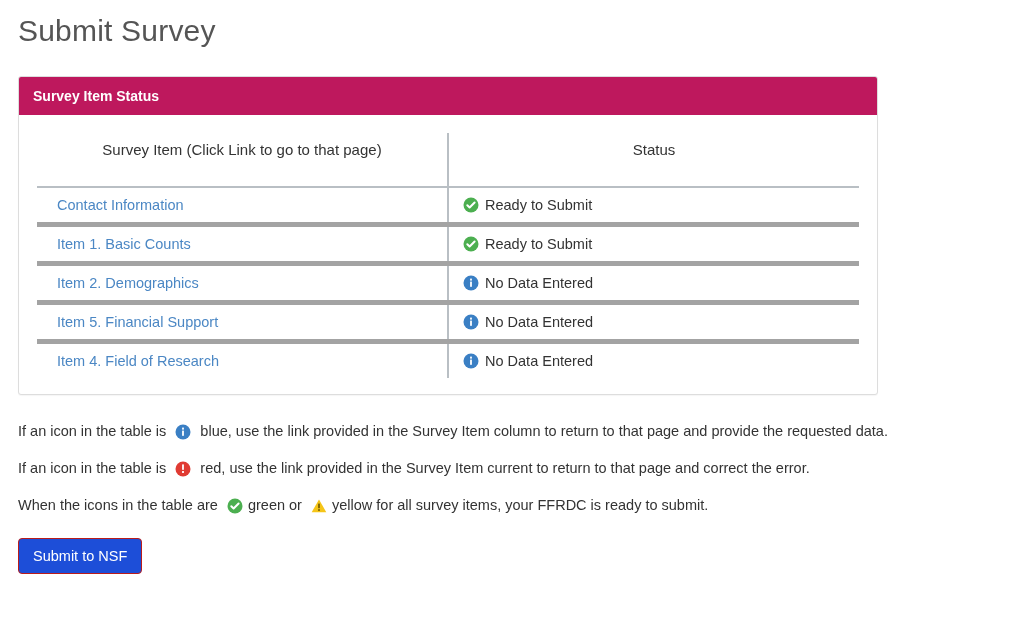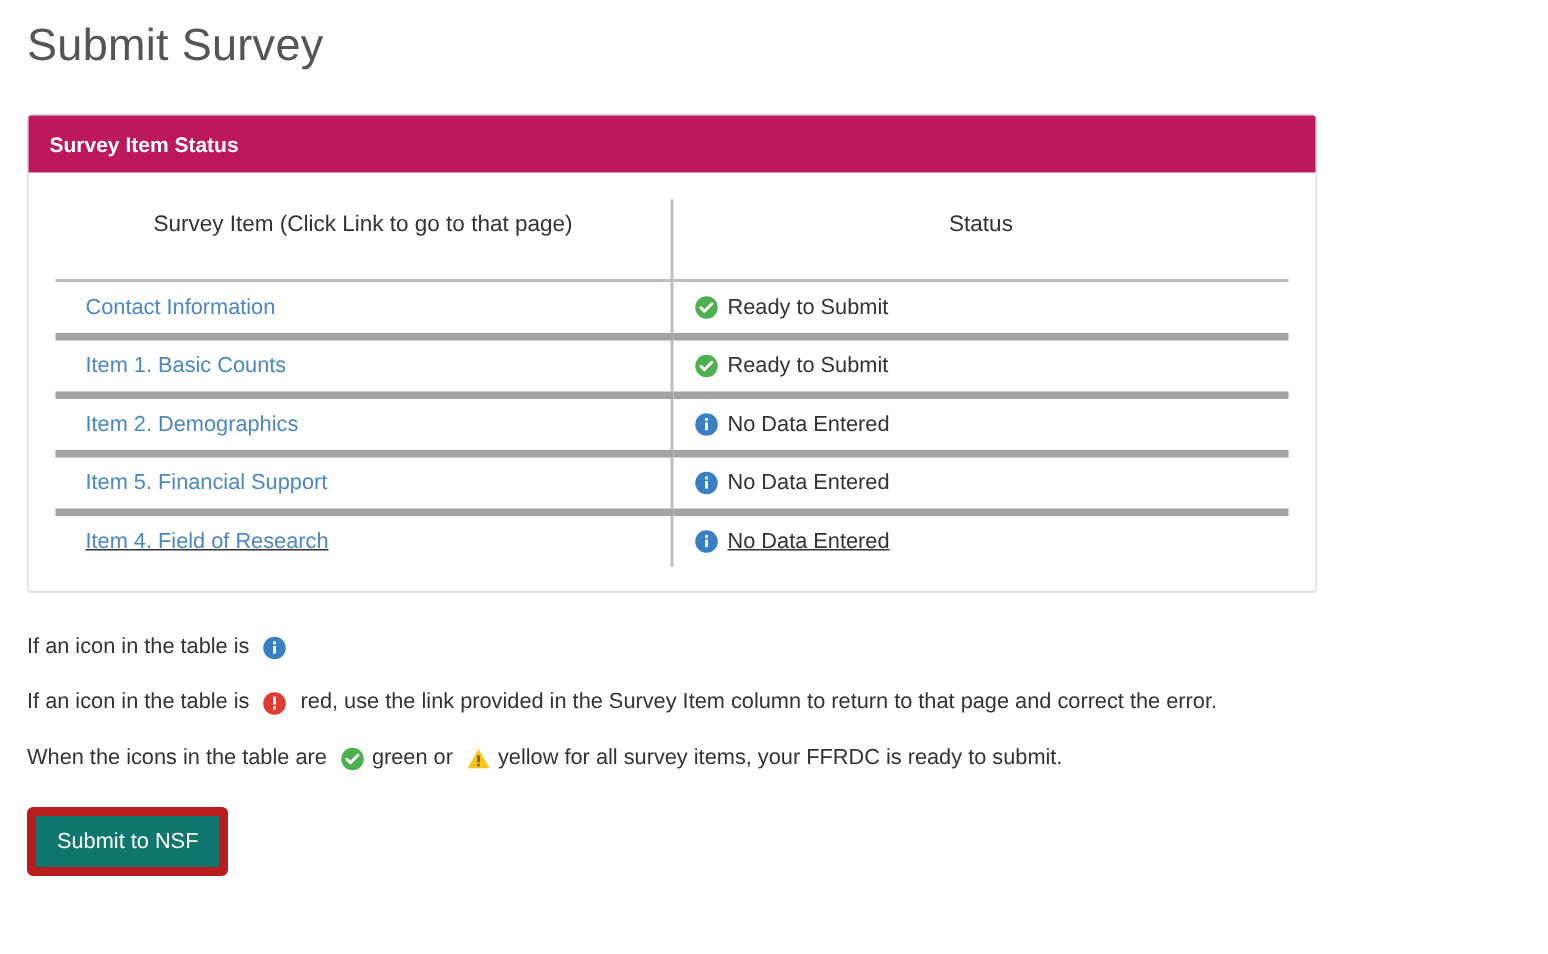--- a/index.html
+++ b/index.html
@@ -71,21 +71,20 @@
     padding: 9px 6px;
     border-bottom: 5px solid #a3a3a3;
     vertical-align: middle;
   }
   table.status-table td.col-item {
     border-right: 2px solid #b9bfc4;
     padding-left: 20px;
   }
   table.status-table tr:last-child td {
     border-bottom: none;
-    text-decoration: underline;
   }
   table.status-table td.col-status {
     padding-left: 14px;
   }
   a.item-link {
     color: #4b87c4;
     text-decoration: none;
     font-size: 14.5px;
   }
   .status-cell {
@@ -110,22 +109,22 @@
     color: #333;
     margin-bottom: 21px;
     display: flex;
     align-items: flex-end;
     gap: 0px;
   }
   .note .txt { white-space: pre; }
   .note .icon { margin: 0 5px; position: relative; top: 1px; }
   .submit-btn {
     display: inline-block;
-    background: #0f766e;
-    border: 6px solid #b91c1c;
+    background: #1d4ed8;
+    border: 1px solid #b91c1c;
     color: #ffffff;
     font-size: 14.5px;
     padding: 9px 14px;
     border-radius: 4px;
     cursor: pointer;
     font-family: "Liberation Sans", sans-serif;
     margin-top: 4px;
   }
 </style>
 </head>
@@ -245,32 +244,33 @@
 
     <div class="note">
       <span class="txt">If an icon in the table is </span>
       <span class="icon">
         <svg width="16" height="16" viewBox="0 0 16 16">
             <circle cx="8" cy="8" r="7.5" fill="#3a7fc4"></circle>
             <rect x="7.1" y="6.6" width="1.8" height="5.2" fill="#ffffff"></rect>
             <rect x="7.1" y="3.6" width="1.8" height="2" fill="#ffffff"></rect>
           </svg>
       </span>
+      <span class="txt"> blue, use the link provided in the Survey Item column to return to that page and provide the requested data.</span>
     </div>
 
     <div class="note">
       <span class="txt">If an icon in the table is </span>
       <span class="icon">
         <svg width="16" height="16" viewBox="0 0 16 16">
             <circle cx="8" cy="8" r="7.5" fill="#e03b33"></circle>
             <rect x="7.1" y="3.4" width="1.8" height="5.4" fill="#ffffff"></rect>
             <rect x="7.1" y="10" width="1.8" height="2" fill="#ffffff"></rect>
           </svg>
       </span>
-      <span class="txt"> red, use the link provided in the Survey Item column to return to that page and correct the error.</span>
+      <span class="txt"> red, use the link provided in the Survey Item current to return to that page and correct the error.</span>
     </div>
 
     <div class="note">
       <span class="txt">When the icons in the table are </span>
       <span class="icon">
         <svg width="16" height="16" viewBox="0 0 16 16">
             <circle cx="8" cy="8" r="7.5" fill="#4caf50"></circle>
             <path d="M4.3 8.2 l2.3 2.3 l5 -5" stroke="#ffffff" stroke-width="2" fill="none" stroke-linecap="round" stroke-linejoin="round"></path>
           </svg>
       </span>

